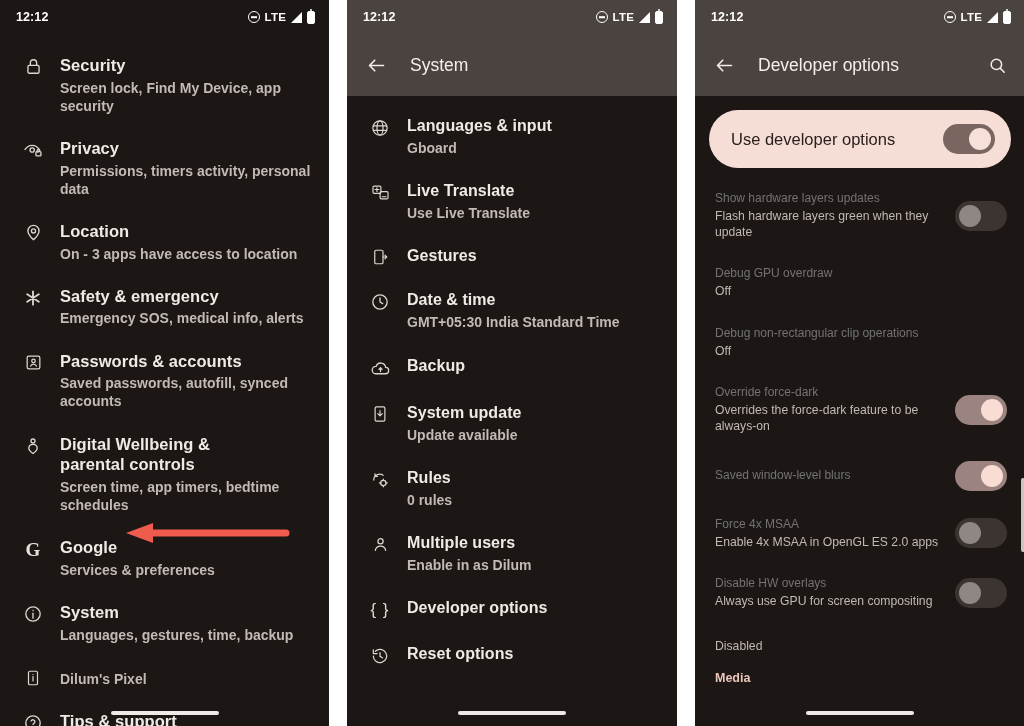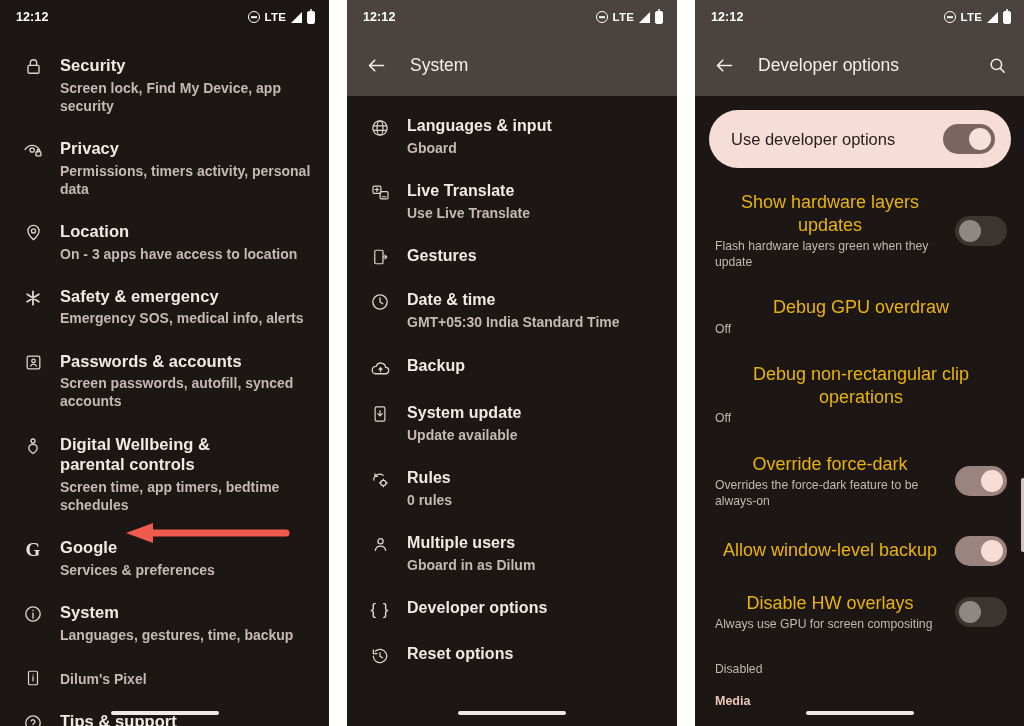--- a/index.html
+++ b/index.html
@@ -142,21 +142,21 @@
   .sw.off { background: #3b3431; }
   .sw.off .knob { left: 4px; background: #8e8784; }
 
   .dev-row {
     display: flex;
     align-items: center;
     padding: 13px 18px 13px 20px;
     gap: 10px;
   }
   .dev-row .txt { flex: 1; min-width: 0; }
-  .dev-row .t1 { font-size: 18px; color: #eab308; line-height: 1.25; text-align: center; }
+  .dev-row .t1 { font-size: 12px; color: #737373; line-height: 1.25; }
   .dev-row .t2 { font-size: 12.2px; color: #c2b8b4; margin-top: 3px; line-height: 1.28; }
   .dev-section {
     font-size: 12.5px;
     color: #ecc6b8;
     font-weight: bold;
     padding: 4px 20px 4px 20px;
   }
 
   
   .navbar {
@@ -261,21 +261,21 @@
       <div class="row">
         <span class="ico">
           <svg width="19" height="19" viewBox="0 0 24 24" fill="none" stroke="#ddd5d1" stroke-width="1.6">
             <rect x="4" y="4" width="16" height="16" rx="2"></rect>
               <circle cx="12" cy="10" r="2.2"></circle>
               <path d="M8 17c.8-2 2.2-3 4-3s3.2 1 4 3"></path>
           </svg>
         </span>
         <span class="txt">
           <span class="t1" style="display:block">Passwords &amp; accounts</span>
-          <span class="t2" style="display:block">Screen passwords, autofill, synced accounts</span>
+          <span class="t2" style="display:block">Saved passwords, autofill, synced accounts</span>
         </span>
       </div>
 
       <div class="row">
         <span class="ico">
           <svg width="20" height="20" viewBox="0 0 24 24" fill="none" stroke="#ddd5d1" stroke-width="1.6">
             <circle cx="12" cy="6" r="2.4"></circle>
               <path d="M12 10c-3 0-5 2-5 4.6 0 2.4 2.4 4.6 5 6.4 2.6-1.8 5-4 5-6.4C17 12 15 10 12 10z"></path>
           </svg>
         </span>
@@ -466,21 +466,21 @@
 
       <div class="row">
         <span class="ico">
           <svg width="19" height="19" viewBox="0 0 24 24" fill="none" stroke="#ddd5d1" stroke-width="1.6">
             <circle cx="12" cy="8" r="3.3"></circle>
               <path d="M5.5 19.5c.6-3.5 3.3-5.4 6.5-5.4s5.9 1.9 6.5 5.4" stroke-linecap="round"></path>
           </svg>
         </span>
         <span class="txt">
           <span class="t1" style="display:block">Multiple users</span>
-          <span class="t2" style="display:block">Gboard in as Dilum</span>
+          <span class="t2" style="display:block">Enable in as Dilum</span>
         </span>
       </div>
 
       <div class="row">
         <span class="ico">
           <span style="font-size:17px;color:#ddd5d1;letter-spacing:1px;">{&nbsp;}</span>
         </span>
         <span class="txt">
           <span class="t1" style="display:block">Developer options</span>
         </span>
@@ -570,40 +570,49 @@
           <span class="t1" style="display:block">Override force-dark</span>
           <span class="t2" style="display:block;max-width:205px">Overrides the force-dark feature to be always-on</span>
         </span>
         <span class="sw on2">
             <span class="knob"></span>
           </span>
       </div>
 
       <div class="dev-row">
         <span class="txt">
-          <span class="t1" style="display:block">Allow window-level backup</span>
+          <span class="t1" style="display:block">Saved window-level blurs</span>
         </span>
         <span class="sw on2">
             <span class="knob"></span>
           </span>
       </div>
 
-
-      <div class="dev-row">
-        <span class="txt">
-          <span class="t1" style="display:block">Disable HW overlays</span>
-          <span class="t2" style="display:block">Always use GPU for screen compositing</span>
+      <div class="dev-row">
+        <span class="txt">
+          <span class="t1" style="display:block">Force 4x MSAA</span>
+          <span class="t2" style="display:block">Enable 4x MSAA in OpenGL ES 2.0 apps</span>
         </span>
         <span class="sw off">
             <span class="knob"></span>
           </span>
       </div>
 
       <div class="dev-row">
         <span class="txt">
+          <span class="t1" style="display:block">Disable HW overlays</span>
+          <span class="t2" style="display:block">Always use GPU for screen compositing</span>
+        </span>
+        <span class="sw off">
+            <span class="knob"></span>
+          </span>
+      </div>
+
+      <div class="dev-row">
+        <span class="txt">
           <span class="t2" style="display:block">Disabled</span>
         </span>
       </div>
 
       <div class="dev-section">Media</div>
     </div>
 
     <div class="scroll-thumb"></div>
 
     <div class="navbar">

